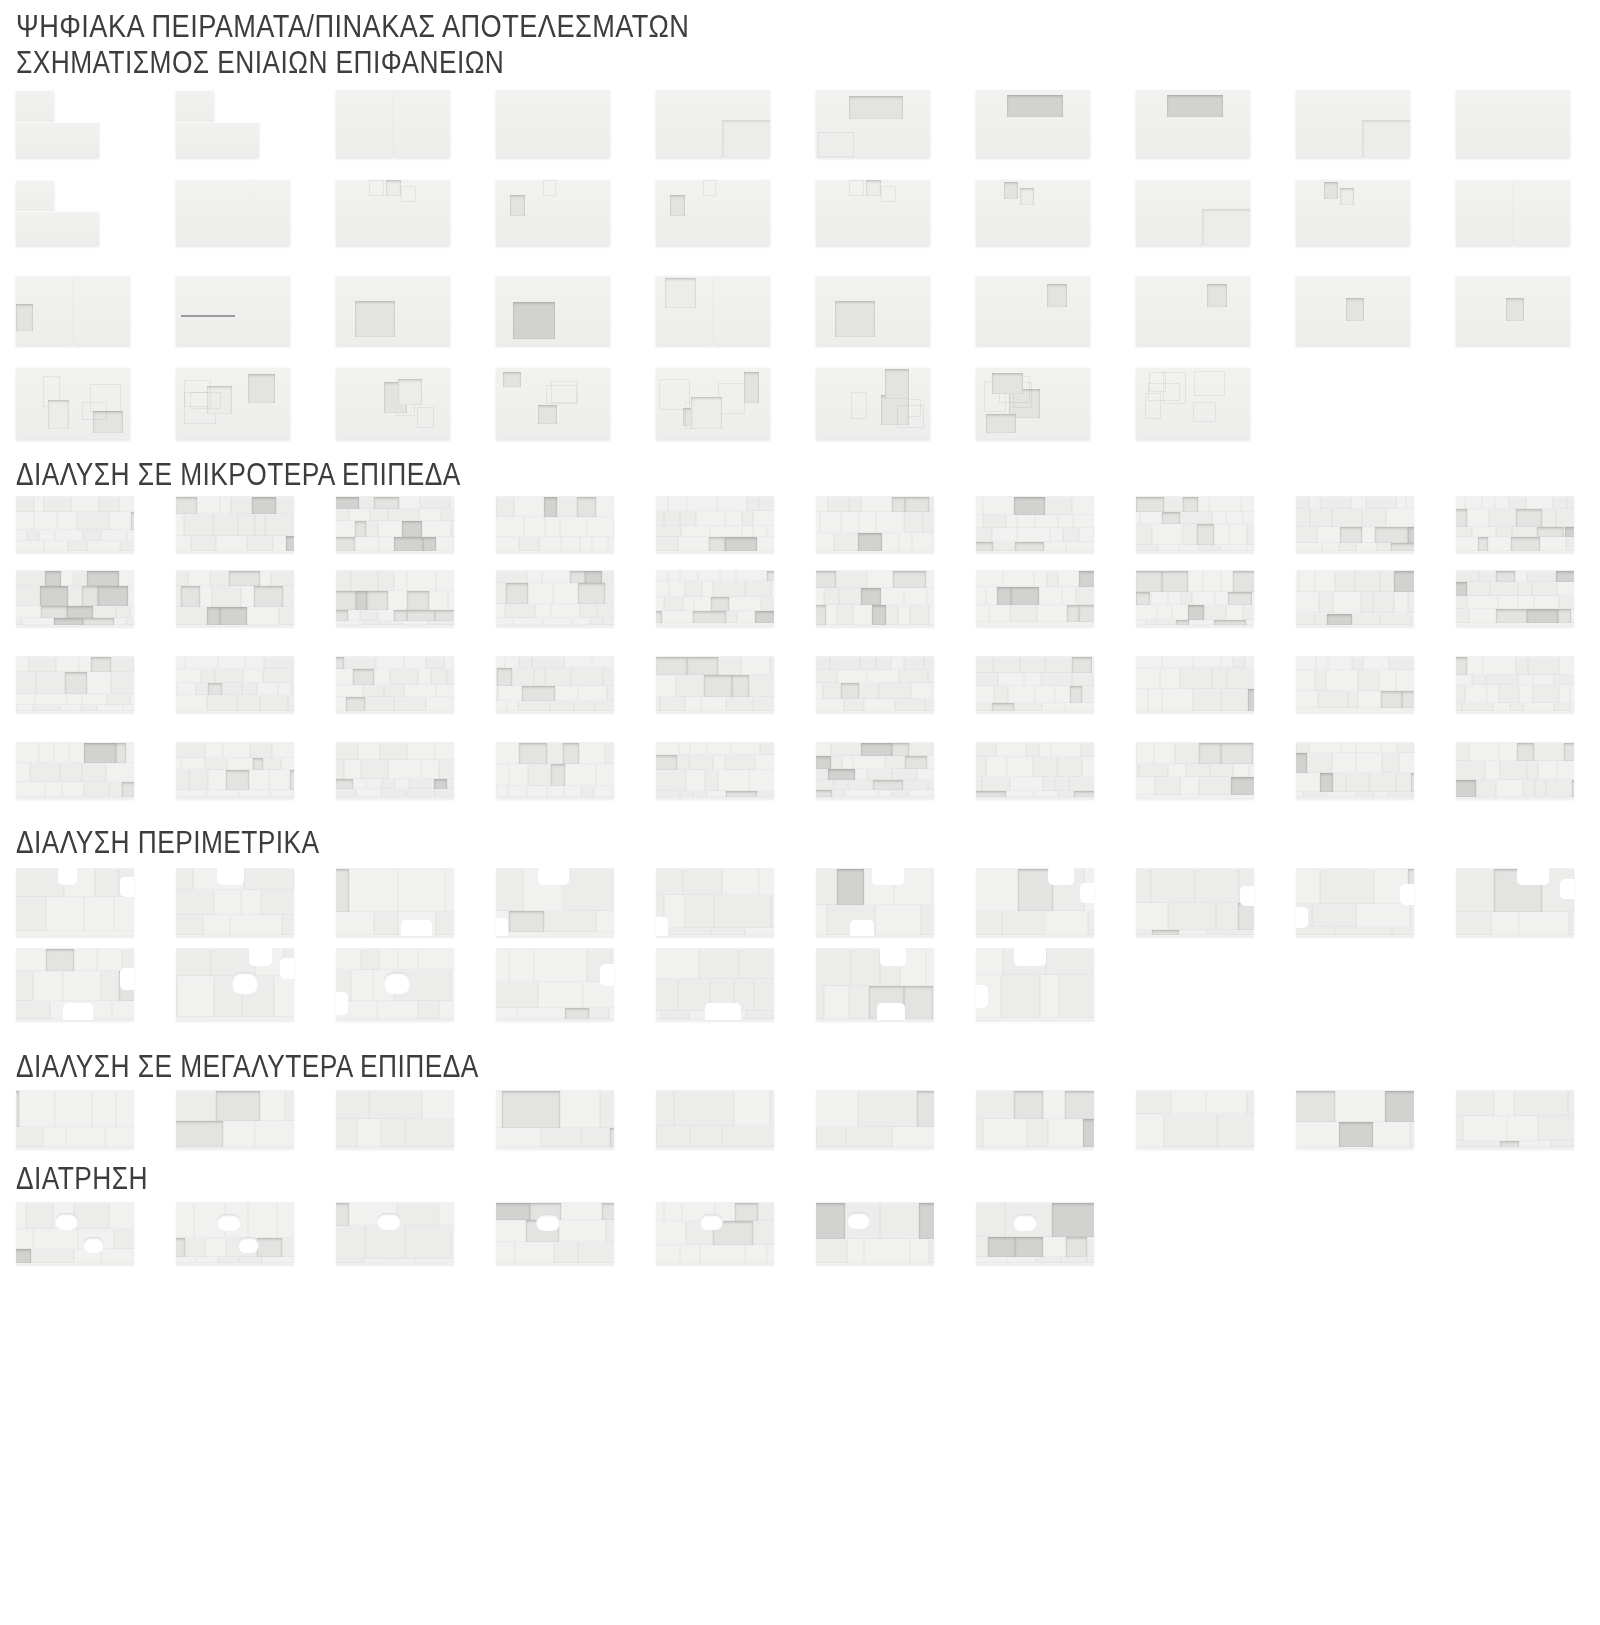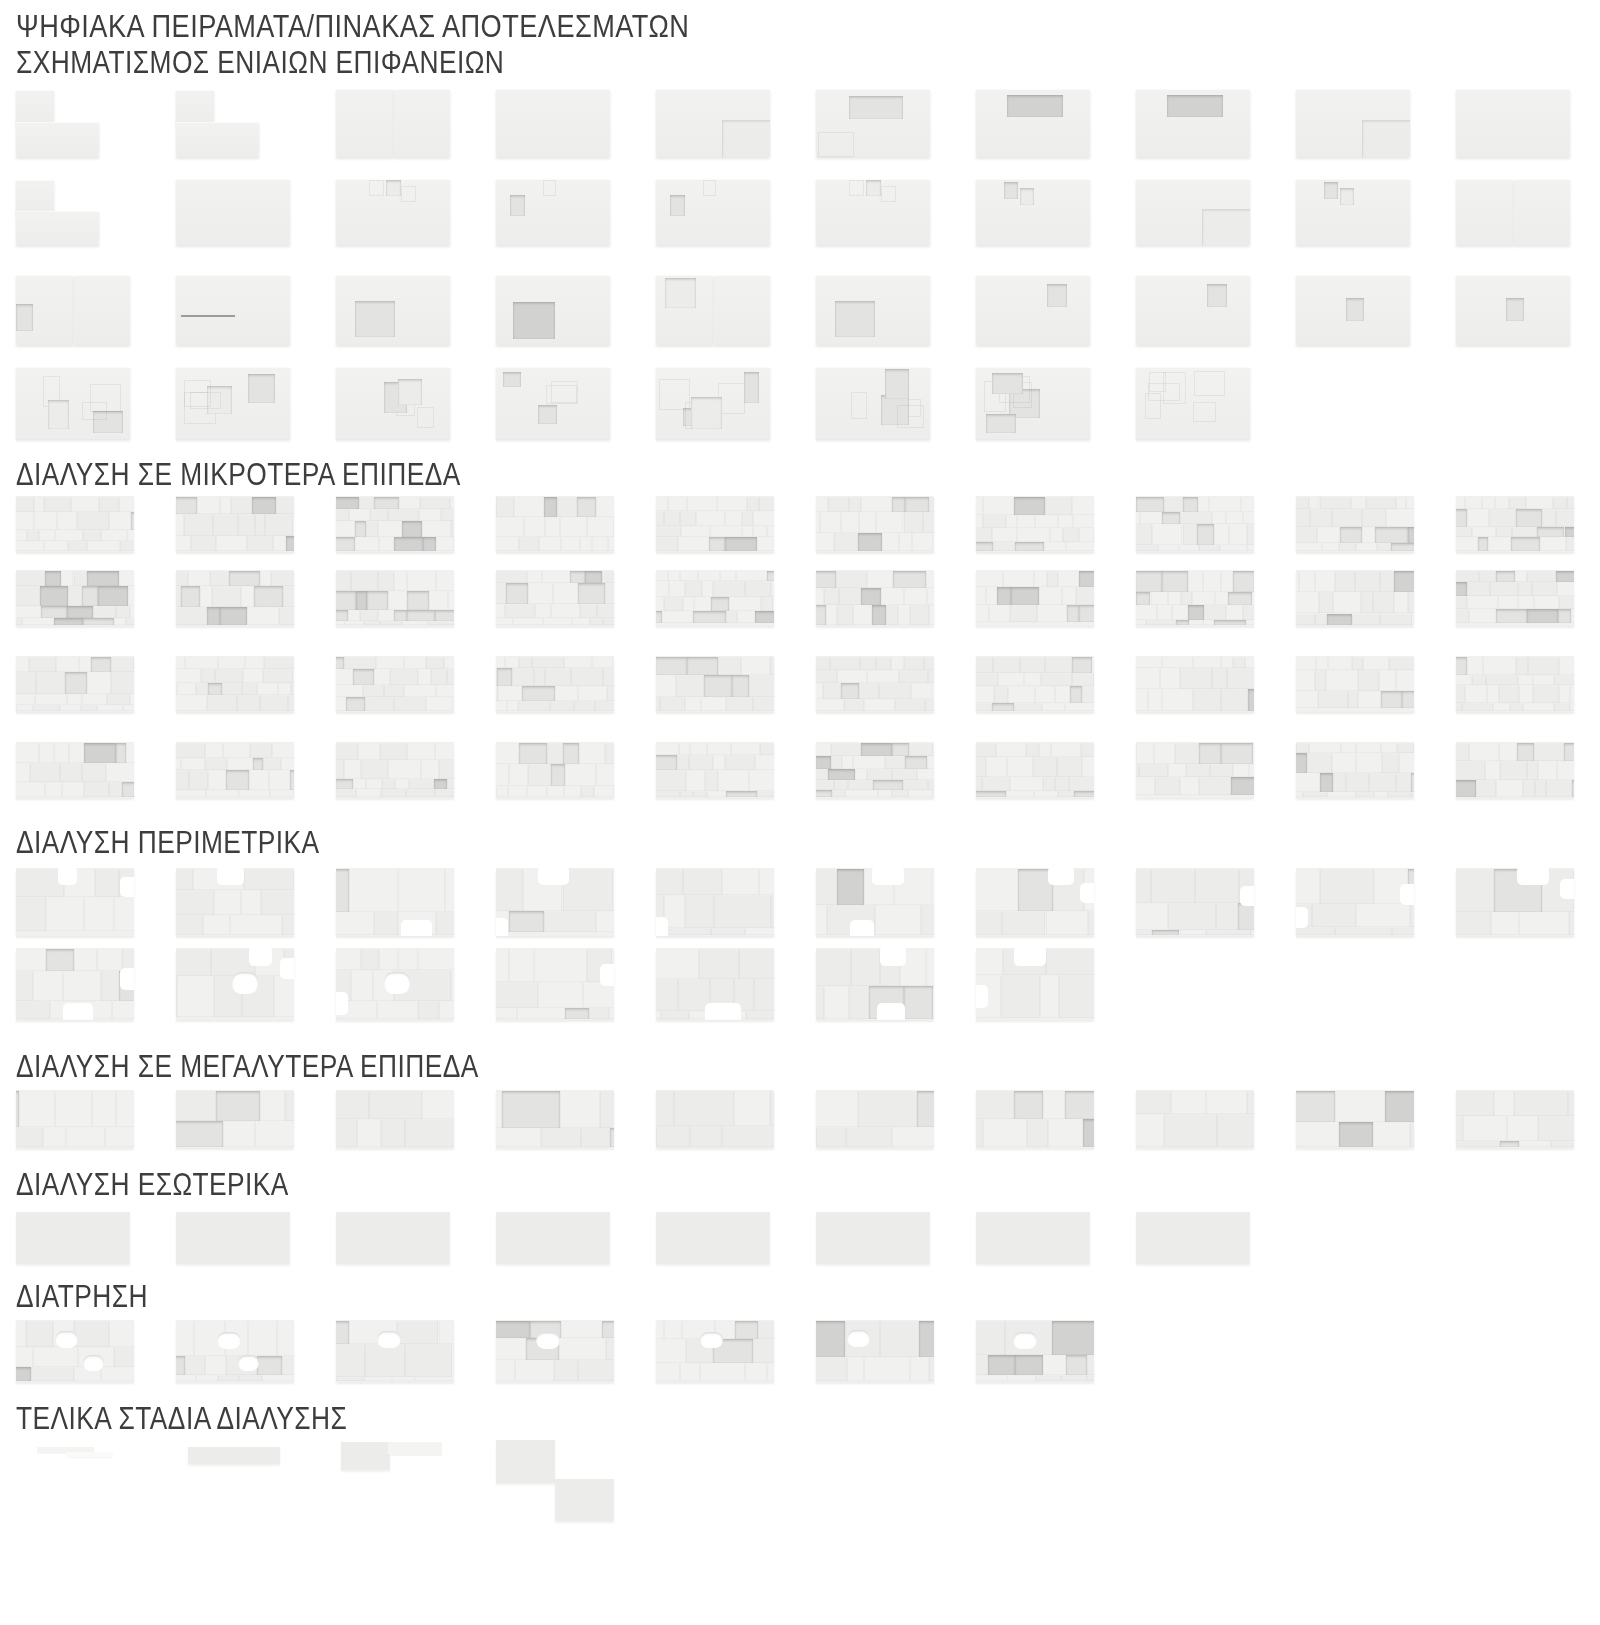--- a/index.html
+++ b/index.html
@@ -1610,49 +1610,20 @@
             <div class="pc cell" style="left: 6.22263%; top: 45.4648%; width: 37.2255%; height: 42.5236%; background: rgb(241, 241, 240);"></div>
             <div class="pc cell" style="left: 43.4482%; top: 45.4648%; width: 25.6267%; height: 42.5236%; background: rgb(241, 241, 240);"></div>
             <div class="pc cell" style="left: 69.0749%; top: 45.4648%; width: 38.5048%; height: 42.5236%; background: rgb(236, 236, 235);"></div>
             <div class="pc cell" style="left: -13.938%; top: 87.9884%; width: 50.8952%; height: 11.0116%; background: rgb(236, 236, 235);"></div>
             <div class="pc cell recess" style="left: 36.9572%; top: 87.9884%; width: 16.5466%; height: 11.0116%; background: rgb(227, 227, 226);"></div>
             <div class="pc cell" style="left: 53.5038%; top: 87.9884%; width: 27.2761%; height: 11.0116%; background: rgb(241, 241, 240);"></div>
             <div class="pc cell" style="left: 80.7799%; top: 87.9884%; width: 22.2198%; height: 11.0116%; background: rgb(236, 236, 235);"></div>
           </div>
         </div>
       </section>
-      <section class="section s4">
-        <h2 class="section-title">ΔΙΑΛΥΣΗ ΕΣΩΤΕΡΙΚΑ</h2>
-        <div class="tile-row r0">
-          <div class="tile t-flat">
-            <div class="pc piece-flat" style="left: 0%; top: 3%; width: 97%; height: 93%;"></div>
-          </div>
-          <div class="tile t-flat">
-            <div class="pc piece-flat" style="left: 0%; top: 3%; width: 97%; height: 93%;"></div>
-          </div>
-          <div class="tile t-flat">
-            <div class="pc piece-flat" style="left: 0%; top: 3%; width: 97%; height: 93%;"></div>
-          </div>
-          <div class="tile t-flat">
-            <div class="pc piece-flat" style="left: 0%; top: 3%; width: 97%; height: 93%;"></div>
-          </div>
-          <div class="tile t-flat">
-            <div class="pc piece-flat" style="left: 0%; top: 3%; width: 97%; height: 93%;"></div>
-          </div>
-          <div class="tile t-flat">
-            <div class="pc piece-flat" style="left: 0%; top: 3%; width: 97%; height: 93%;"></div>
-          </div>
-          <div class="tile t-flat">
-            <div class="pc piece-flat" style="left: 0%; top: 3%; width: 97%; height: 93%;"></div>
-          </div>
-          <div class="tile t-flat">
-            <div class="pc piece-flat" style="left: 0%; top: 3%; width: 97%; height: 93%;"></div>
-          </div>
-        </div>
-      </section>
       <section class="section s5">
         <h2 class="section-title">ΔΙΑΤΡΗΣΗ</h2>
         <div class="tile-row r0">
           <div class="tile t-perforated tile-solid">
             <div class="pc cell" style="left: -13.8519%; top: 1%; width: 22.149%; height: 42.9227%; background: rgb(241, 241, 240);"></div>
             <div class="pc cell" style="left: 8.29713%; top: 1%; width: 23.2933%; height: 42.9227%; background: rgb(236, 236, 235);"></div>
             <div class="pc cell" style="left: 31.5905%; top: 1%; width: 17.7119%; height: 42.9227%; background: rgb(241, 241, 240);"></div>
             <div class="pc cell" style="left: 49.3024%; top: 1%; width: 29.1027%; height: 42.9227%; background: rgb(236, 236, 235);"></div>
             <div class="pc cell" style="left: 78.4051%; top: 1%; width: 25.5507%; height: 42.9227%; background: rgb(241, 241, 240);"></div>
             <div class="pc cell" style="left: -1.82315%; top: 43.9227%; width: 15.9486%; height: 31.252%; background: rgb(241, 241, 240);"></div>
@@ -1757,34 +1728,14 @@
             <div class="pc cell" style="left: 93.8507%; top: 56.7529%; width: 14.0076%; height: 32.3739%; background: rgb(236, 236, 235);"></div>
             <div class="pc cell" style="left: -2.31364%; top: 89.1268%; width: 29.0075%; height: 9.87316%; background: rgb(241, 241, 240);"></div>
             <div class="pc cell" style="left: 26.6939%; top: 89.1268%; width: 23.8853%; height: 9.87316%; background: rgb(241, 241, 240);"></div>
             <div class="pc cell" style="left: 50.5792%; top: 89.1268%; width: 21.2442%; height: 9.87316%; background: rgb(236, 236, 235);"></div>
             <div class="pc cell" style="left: 71.8235%; top: 89.1268%; width: 22.1945%; height: 9.87316%; background: rgb(236, 236, 235);"></div>
             <div class="pc cell" style="left: 94.018%; top: 89.1268%; width: 29.3792%; height: 9.87316%; background: rgb(236, 236, 235);"></div>
             <div class="pc hole" style="left: 31.5551%; top: 19.4351%; width: 20%; height: 27%;"></div>
           </div>
         </div>
       </section>
-      <section class="section s7">
-        <h2 class="section-title">ΤΕΛΙΚΑ ΣΤΑΔΙΑ ΔΙΑΛΥΣΗΣ</h2>
-        <div class="tile-row r0">
-          <div class="tile t-remnant">
-            <div class="pc line" style="left: 18%; top: 10%; width: 48%; height: 9%; background: rgb(244, 244, 243); box-shadow: rgba(0, 0, 0, 0.04) 0px 0.5px 1px;"></div>
-            <div class="pc line" style="left: 42%; top: 17%; width: 40%; height: 7%; background: rgb(250, 250, 249); box-shadow: rgba(0, 0, 0, 0.04) 0px 0.5px 1px;"></div>
-          </div>
-          <div class="tile t-remnant">
-            <div class="pc piece-flat" style="left: 10%; top: 10%; width: 78%; height: 24%; background: rgb(236, 236, 235);"></div>
-          </div>
-          <div class="tile t-remnant">
-            <div class="pc piece-flat" style="left: 4%; top: 3%; width: 42%; height: 40%; background: rgb(236, 236, 235);"></div>
-            <div class="pc line" style="left: 44%; top: 3%; width: 46%; height: 18%; background: rgb(244, 244, 243); box-shadow: rgba(0, 0, 0, 0.04) 0px 0.5px 1px;"></div>
-          </div>
-          <div class="tile t-remnant">
-            <div class="pc piece-flat" style="left: 0%; top: 0%; width: 50%; height: 62%; background: rgb(236, 236, 235);"></div>
-            <div class="pc piece-flat" style="left: 50%; top: 56%; width: 50%; height: 60%; background: rgb(236, 236, 235);"></div>
-          </div>
-        </div>
-      </section>
     </div>
 </div>
 
 </body></html>

